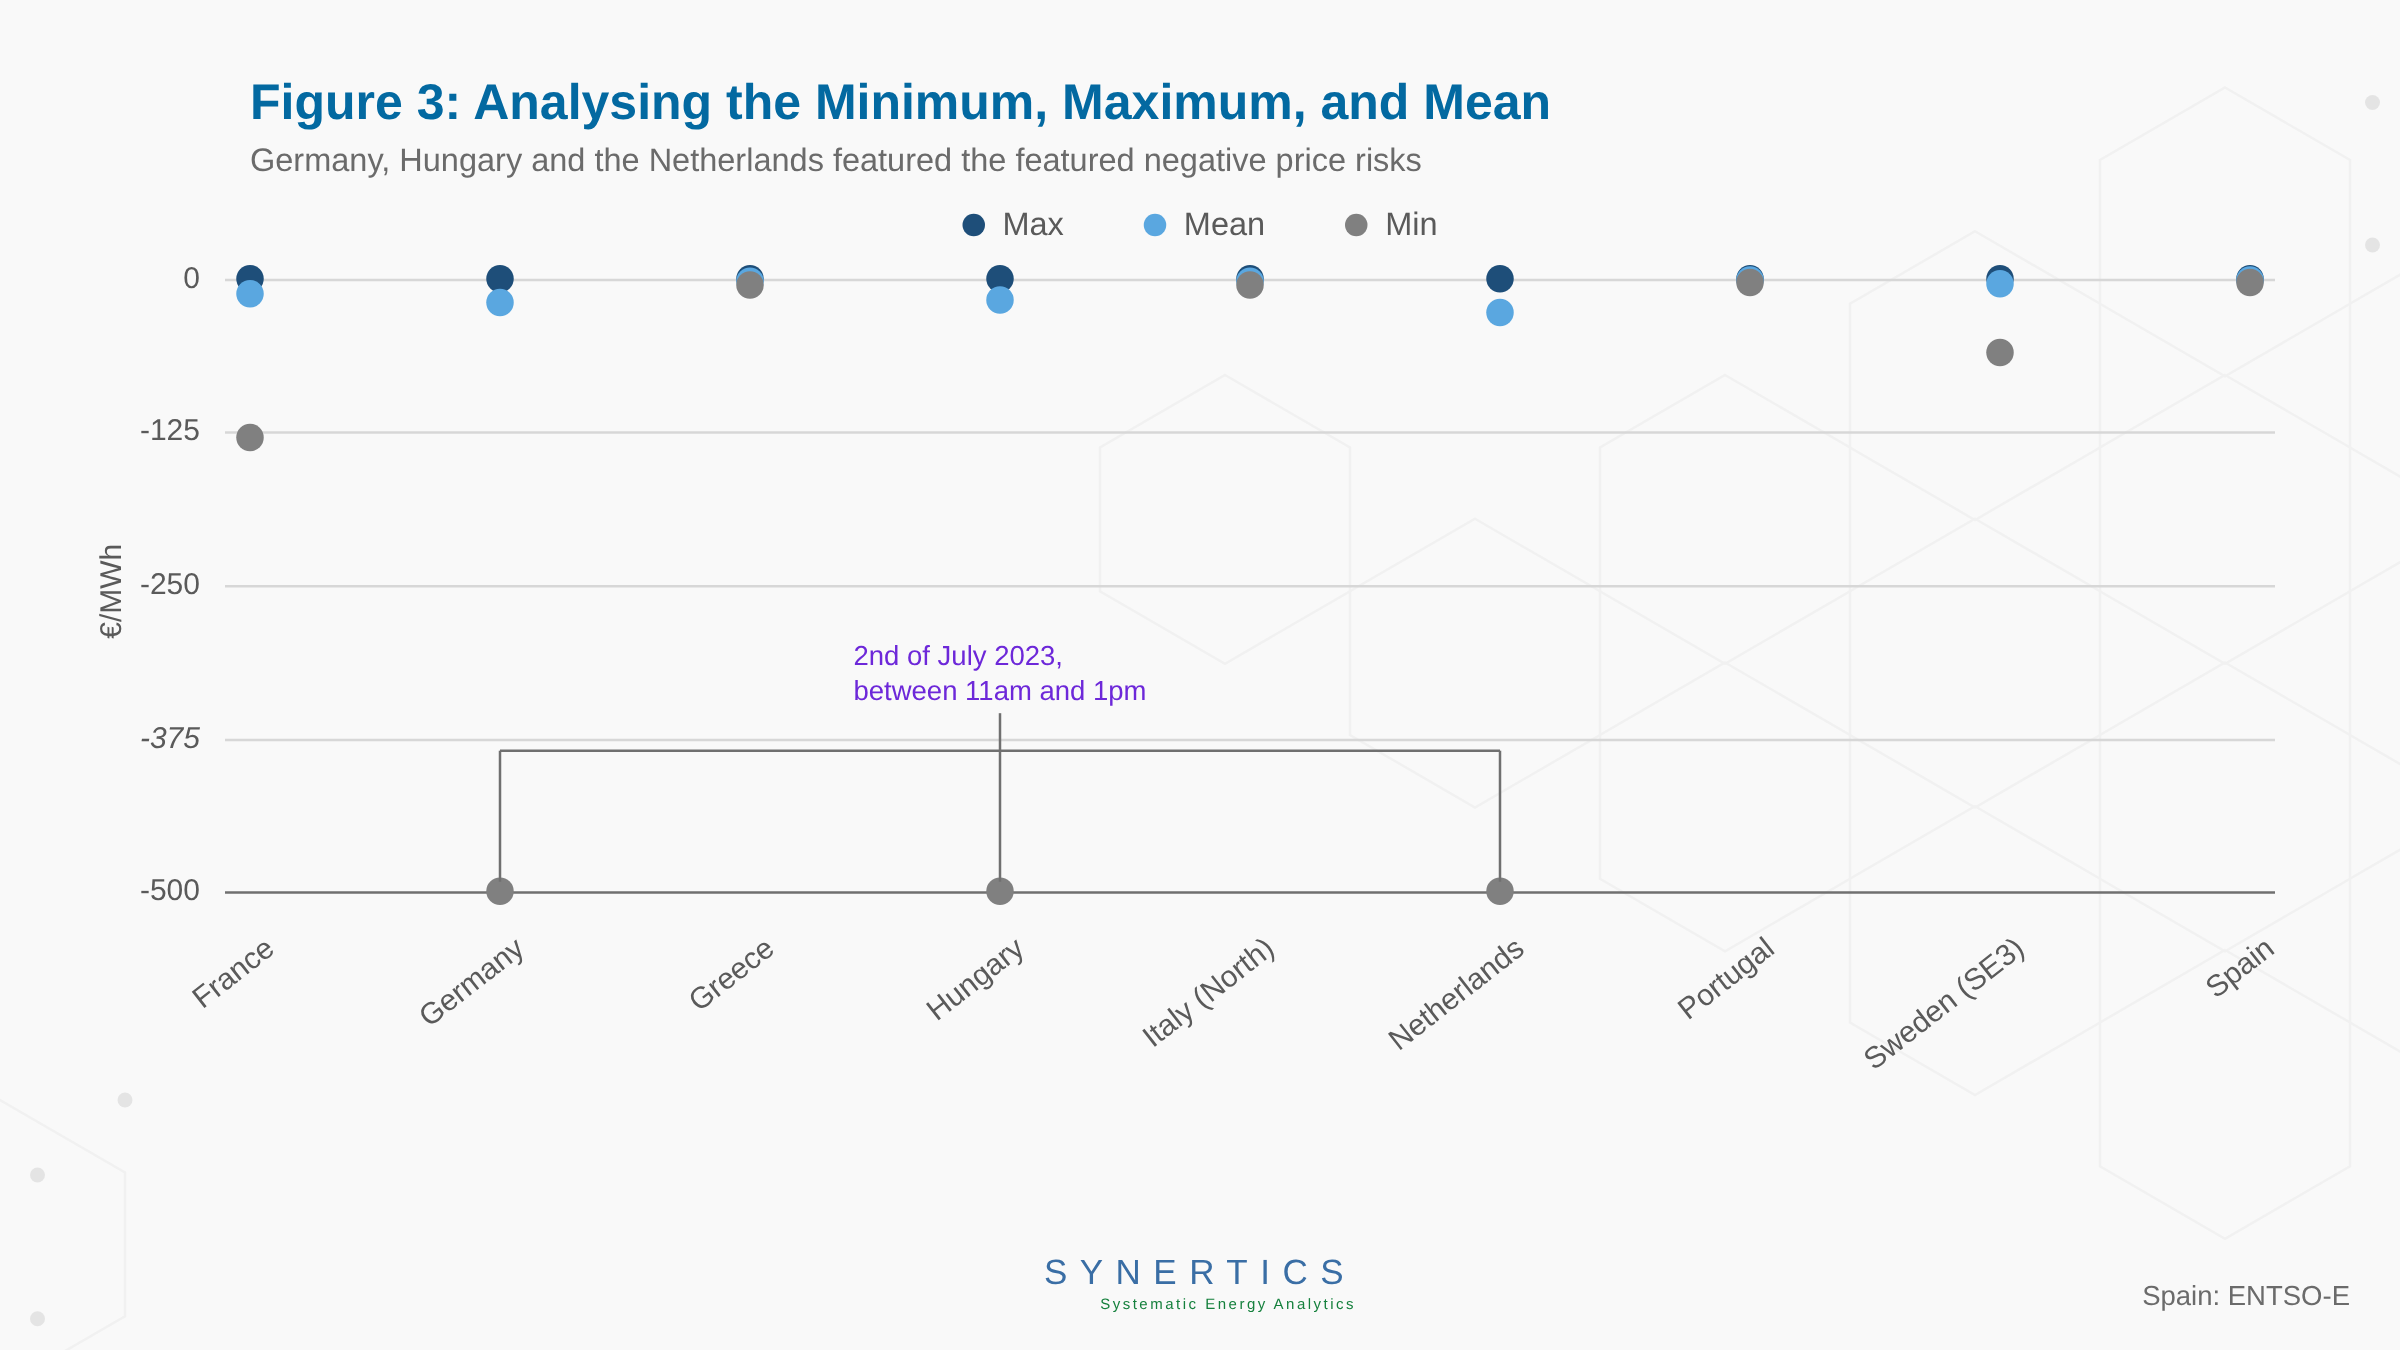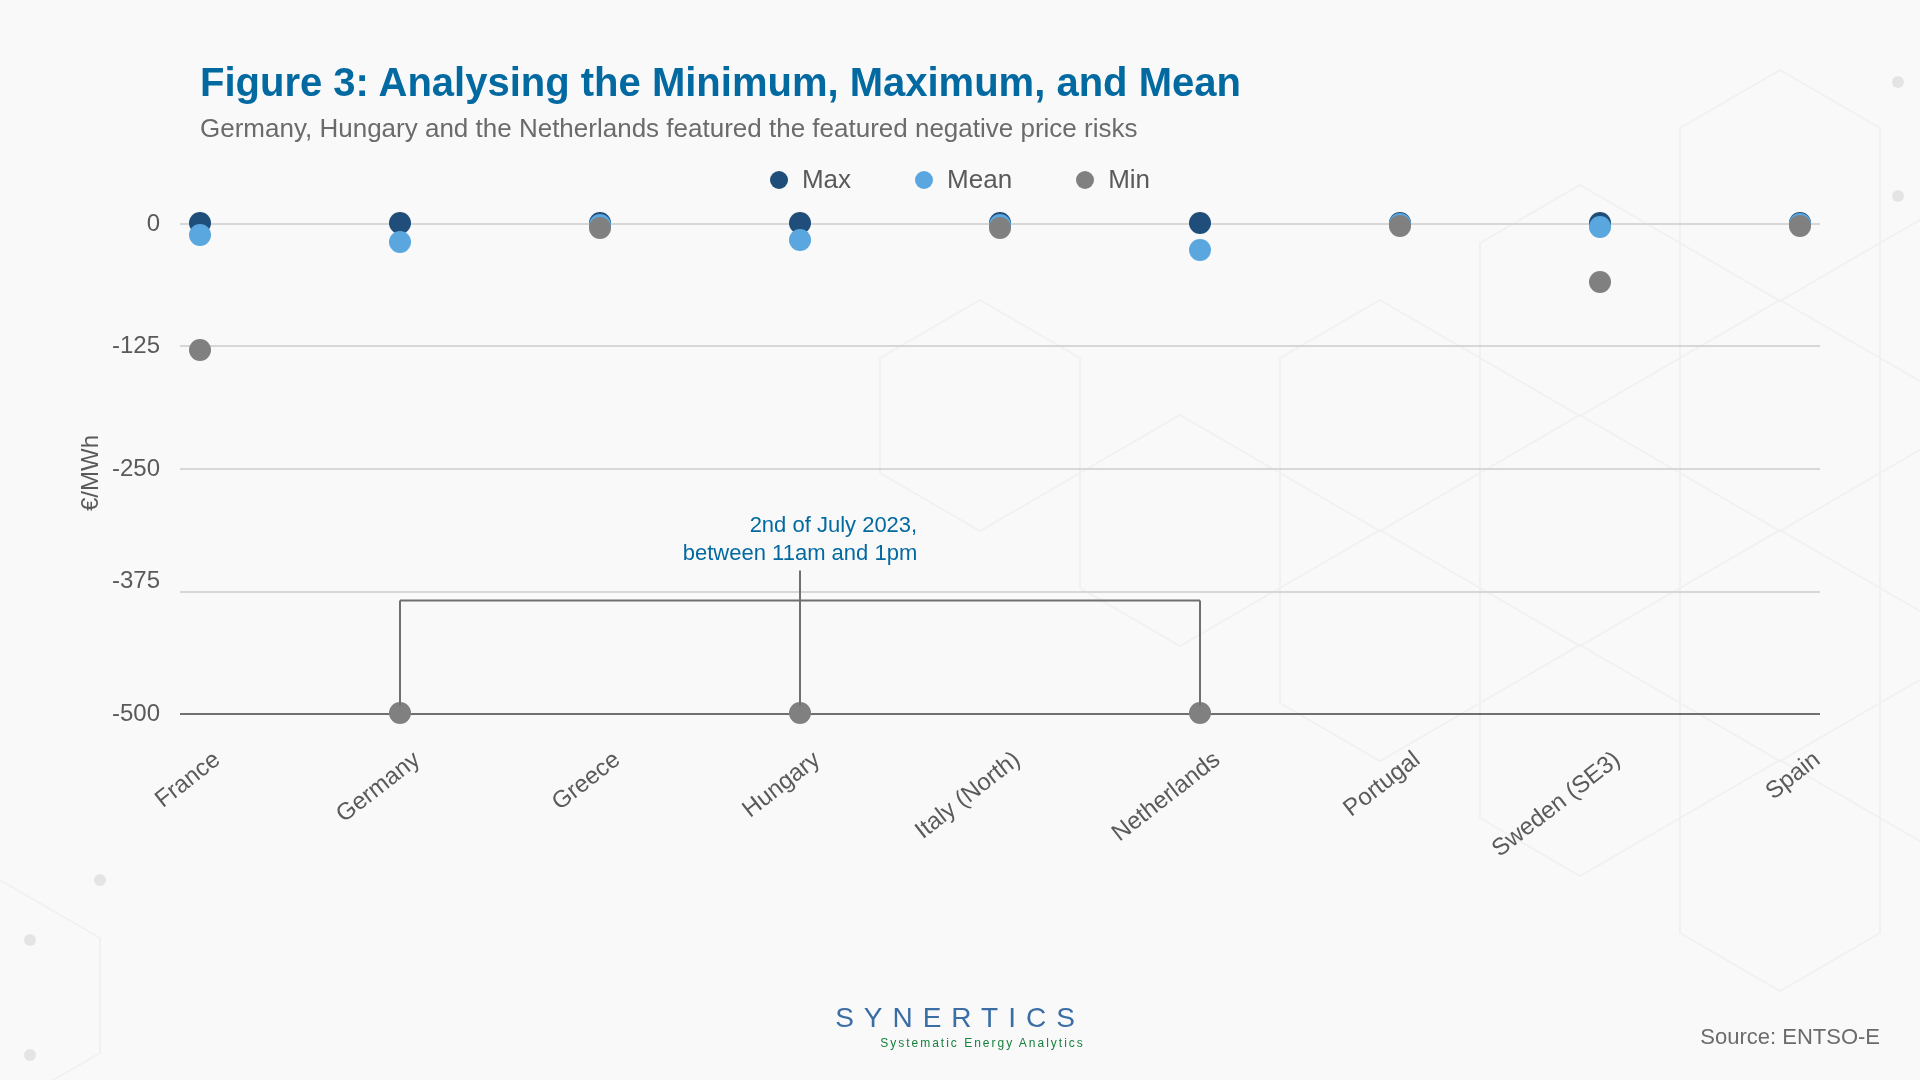--- a/index.html
+++ b/index.html
@@ -105,22 +105,22 @@
     font-size: 24px;
     color: #5a5a5a;
     white-space: nowrap;
     text-align: right;
     width: 200px;
   }
 
   .annotation {
     position: absolute;
     font-size: 22px;
-    color: #0369a1;
-    text-align: right;
+    color: #6d28d9;
+    text-align: left;
     transform: translate(-50%, 0);
     line-height: 1.3;
     z-index: 3;
   }
   .ann-stem     { stroke: #707070; stroke-width: 2; }
 
   .brand {
     position: absolute;
     left: 50%;
     bottom: 30px;
@@ -202,21 +202,21 @@
   <div class="plot" id="plot">
     <div class="y-label">€/MWh</div>
 
   <div class="grid-line" style="top: 9.81132px;"></div>
       <div class="y-tick" style="top: 9.81132px;">0</div>
       <div class="grid-line" style="top: 132.453px;"></div>
       <div class="y-tick" style="top: 132.453px;">-125</div>
       <div class="grid-line" style="top: 255.094px;"></div>
       <div class="y-tick" style="top: 255.094px;">-250</div>
       <div class="grid-line" style="top: 377.736px;"></div>
-      <div class="y-tick" style="top: 367px;">-375</div>
+      <div class="y-tick" style="top: 378px; font-style: italic;">-375</div>
       <div class="grid-line axis-line" style="top: 500.377px;"></div>
       <div class="y-tick" style="top: 500.377px;">-500</div>
       <div class="x-tick-label" style="left: -180px;">France</div>
       <div class="x-tick-label" style="left: 20px;">Germany</div>
       <div class="x-tick-label" style="left: 220px;">Greece</div>
       <div class="x-tick-label" style="left: 420px;">Hungary</div>
       <div class="x-tick-label" style="left: 620px;">Italy (North)</div>
       <div class="x-tick-label" style="left: 820px;">Netherlands</div>
       <div class="x-tick-label" style="left: 1020px;">Portugal</div>
       <div class="x-tick-label" style="left: 1220px;">Sweden (SE3)</div>
@@ -259,13 +259,13 @@
         <div>2nd of July 2023,</div>
         <div>between 11am and 1pm</div>
       </div>
     </div>
 </div>
 
 <div class="brand">
   <span>SYNERTICS</span>
   <span class="tag">Systematic Energy Analytics</span>
 </div>
-<div class="source">Source: ENTSO-E</div>
+<div class="source">Spain: ENTSO-E</div>
 
 </body></html>

